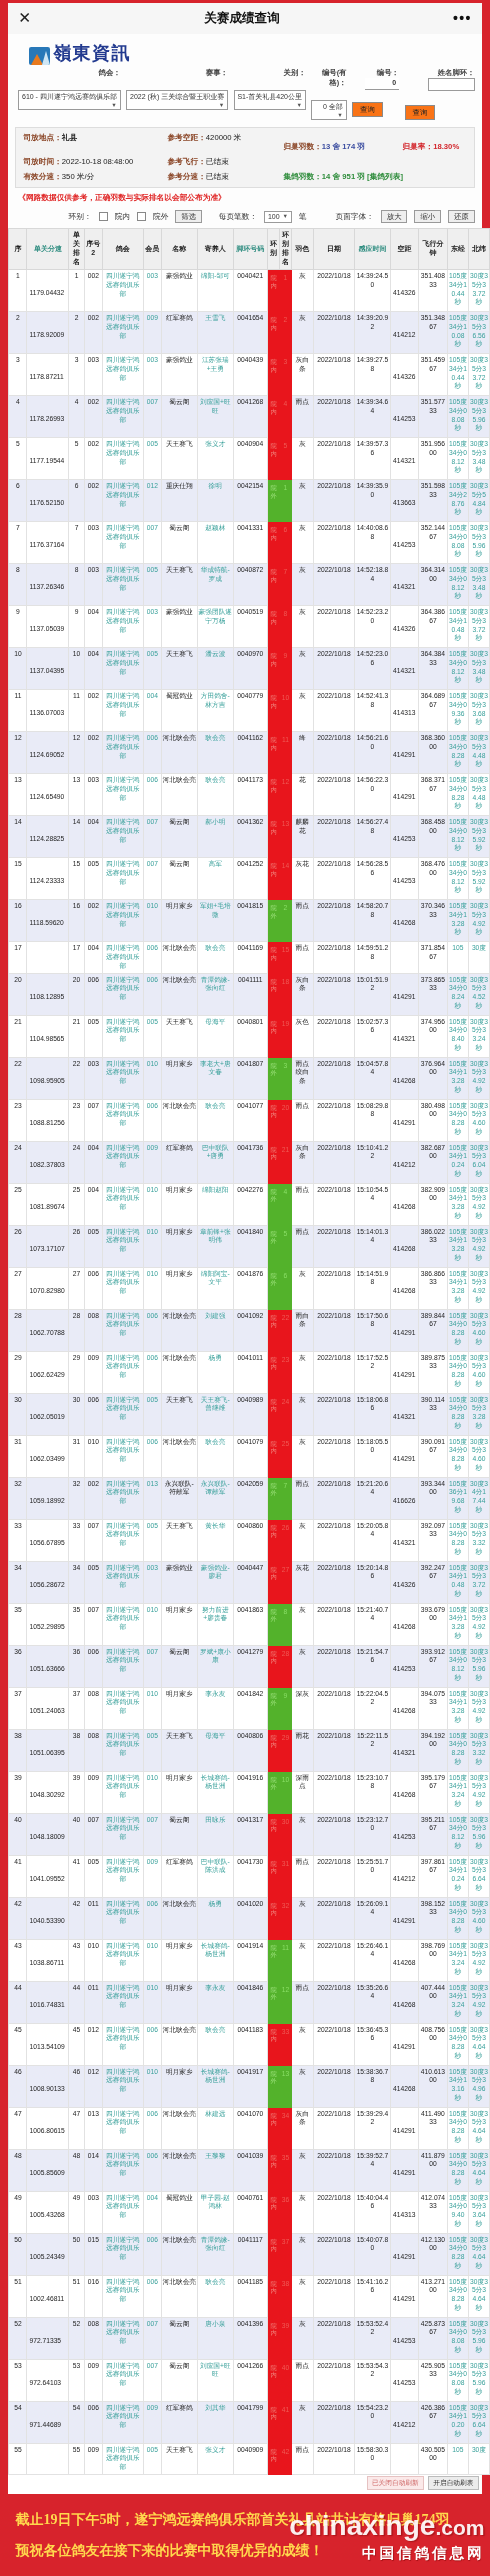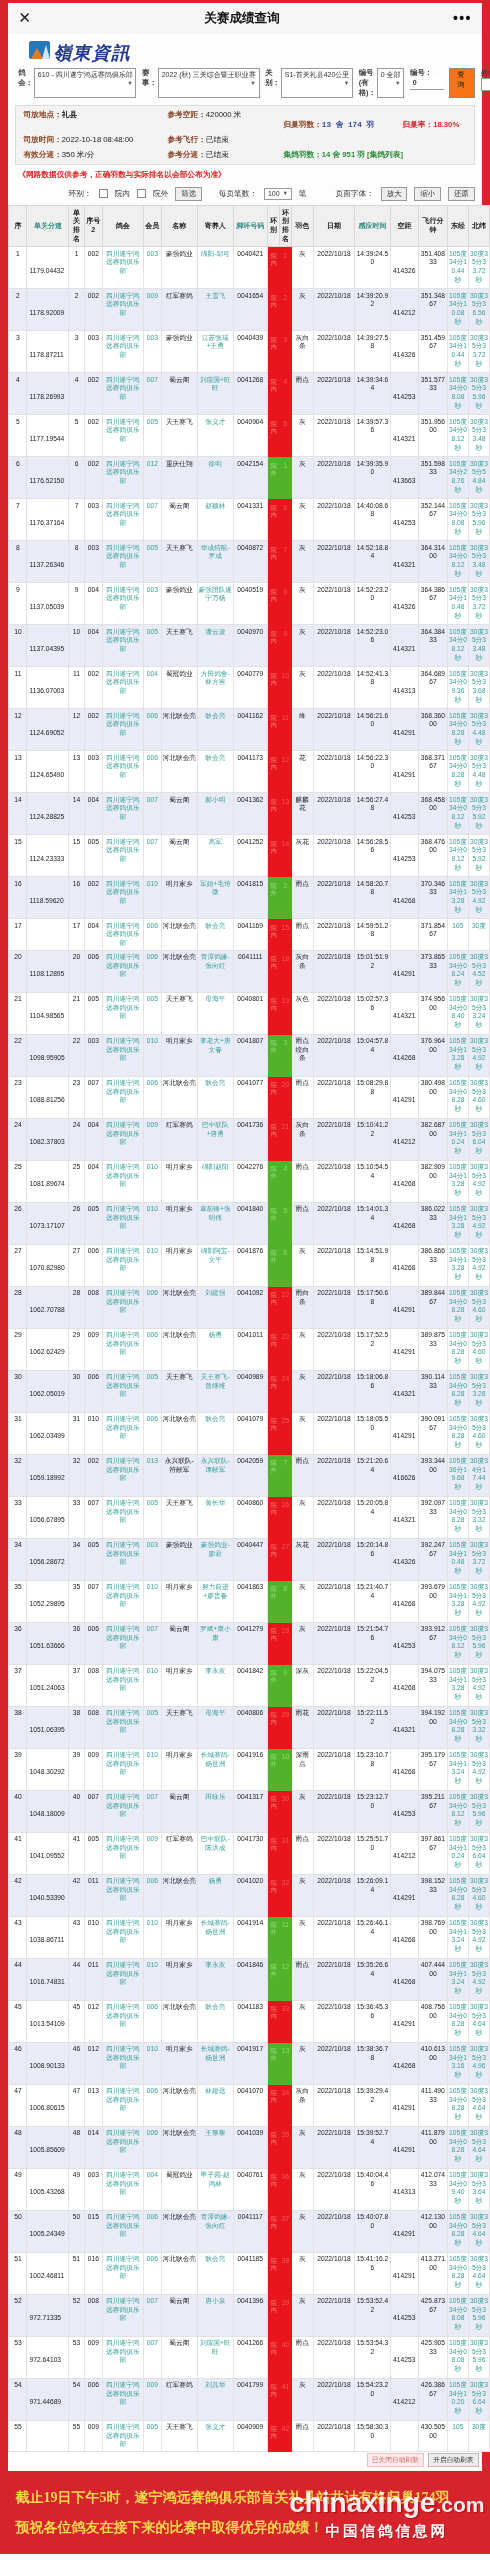--- a/index.html
+++ b/index.html
@@ -5,42 +5,42 @@
   html,body{margin:0;padding:0;}
   body{width:490px;background:#fff;font-family:"Liberation Sans",sans-serif;-webkit-font-smoothing:antialiased;}
   .frame{position:relative;width:490px;box-sizing:border-box;background:#d7232c;padding:2.8px 8.4px 0 8.4px;}
   
   .winbar{background:#f6f6f6;height:31px;display:flex;align-items:center;justify-content:space-between;padding:0 9.8px;box-sizing:border-box;}
   .winbar .close{font-size:15.4px;color:#222;font-weight:400;}
   .winbar .title{font-size:12.6px;font-weight:bold;color:#111;font-family:Liberation Mono, monospace;}
   .winbar .more{font-size:14px;color:#111;letter-spacing:1.4px;font-weight:bold;}
   
   .page{background:#fdfdfd;}
-  .logo-row{padding:7px 0 1.4px 21px;display:flex;align-items:flex-start;font-style:italic;}
+  .logo-row{padding:7px 0 1.4px 21px;display:flex;align-items:flex-end;}
   .logo-ico{width:21px;height:18px;position:relative;margin-right:2.8px;background:#2878b8;border-radius:2.1px;overflow:hidden;}
   .logo-ico:before{content:"";position:absolute;left:1.4px;bottom:0;border-left:6.3px solid transparent;border-right:6.3px solid transparent;border-bottom:11.2px solid #e87a1e;}
   .logo-ico:after{content:"";position:absolute;right:0.7px;bottom:0;border-left:4.9px solid transparent;border-right:4.9px solid transparent;border-bottom:14px solid #cfe6f4;}
   .logo-text{font-size:18px;font-weight:bold;color:#223a8f;font-family:"Liberation Serif",serif;letter-spacing:1.4px;}
   .nav-row{display:flex;justify-content:space-between;align-items:center;padding:4.2px 15.4px 4.2px 32px;}
   .nav-links{font-size:8.8px;font-weight:bold;color:#555;}
   .nav-links span{margin-right:2.8px;color:#2f7d72;cursor:pointer;}
   .login{font-size:8.8px;color:#2f8d80;font-weight:bold;}
   
   .form-row{display:flex;padding:1.4px 7px 5.6px 9.8px;gap:5.6px;font-size:7.4px;color:#333;}
-  .fgroup{display:flex;flex-direction:row;gap:1px;}
+  .fgroup{display:flex;flex-direction:column;gap:12px;text-align:right;}
   .fgroup label{font-weight:bold;color:#444;}
   .selbox{border:0.7px solid #9a9a9a;background:#fff;padding:1.4px 2.8px;font-size:7px;color:#333;white-space:nowrap;display:inline-block;}
   .selbox .car{float:right;margin-left:2.8px;color:#555;font-size:5.6px;}
   .inpbox{border:0.7px solid #9a9a9a;background:#fff;padding:1.4px 2.8px;font-size:7px;color:#333;min-width:49px;display:inline-block;min-height:9px;}
   .qbtn{border:0.7px solid #8a8a8a;background:#f97316;padding:1.4px 7px;font-size:7.4px;color:#222;width:max-content;}
   
   .info{background:#f3f3f3;border:0.7px solid #ddd;margin:1.4px 7px;padding:4.2px 7px;font-size:7.7px;display:grid;grid-template-columns:144px 116px 119px 1fr;row-gap:5px;}
   .ilabel{color:#8a4526;font-weight:bold;}
   .ival{color:#222;}
-  .blue{color:#3b4da0;font-weight:bold;font-family:Liberation Mono, monospace;}
+  .blue{color:#3b4da0;font-weight:bold;}
   .redv{color:#d3262c;font-weight:bold;}
   .greenv{color:#2f8d3c;font-weight:bold;}
   .warn{color:#e02727;font-size:7.7px;font-weight:bold;padding:4.2px 8.4px 1.4px 9.8px;}
   
   .ctrl-row{display:flex;justify-content:flex-end;align-items:center;gap:7px;padding:5.6px 7px 4.2px 0;font-size:7.7px;color:#333;}
   .ctrl-row .chk{width:7px;height:7px;border:0.7px solid #888;background:#fff;display:inline-block;vertical-align:-0.7px;}
   .sbtn{border:0.7px solid #999;background:#eee;padding:0.7px 4.9px;font-size:7.4px;color:#333;}
   
   table{border-collapse:collapse;table-layout:fixed;width:473px;background:#fff;font-size:6.7px;}
   th{background:#efefef;border:0.7px solid #d8d8d8;font-size:7px;color:#222;padding:2.8px 0.7px;font-weight:bold;word-break:break-all;line-height:1.25;}
@@ -61,21 +61,21 @@
   
   .refresh-row{display:flex;justify-content:flex-end;gap:4.2px;padding:1.4px 2.8px 4.2px 0;background:#fff;width:473px;box-sizing:border-box;}
   .rbtn1{background:#fbe9e9;color:#d06a6a;border:0.7px solid #e6c2c2;font-size:6.7px;padding:1.4px 4.2px;}
   .rbtn2{background:#ececec;color:#333;border:0.7px solid #bbb;font-size:6.7px;padding:1.4px 4.2px;}
   
   .banner{position:relative;background:#d7232c;height:83px;width:490px;margin-left:-8.4px;overflow:hidden;}
   .btext{position:absolute;left:15.4px;top:11.2px;color:#ffd84d;font-family:"Liberation Serif",serif;font-weight:bold;font-size:14px;line-height:2.2;}
   .wm{position:absolute;right:5.6px;top:15.4px;text-align:right;}
   .wm .big{font-size:28px;font-weight:bold;color:#fff;opacity:.92;font-family:"Liberation Sans",sans-serif;text-shadow:1.4px 1.4px 1.4px rgba(120,0,0,.5);}
   .wm .big .dotcom{font-size:21px;margin-top:24px;}
-  .wm .small{margin-top:2.8px;font-size:14.7px;color:#fff;font-weight:bold;letter-spacing:2.8px;text-shadow:0.7px 0.7px 0.7px rgba(120,0,0,.5);text-align:center;}
+  .wm .small{margin-top:2.8px;font-size:14.7px;color:#fff;font-weight:bold;letter-spacing:2.8px;text-shadow:0.7px 0.7px 0.7px rgba(120,0,0,.5);}
 </style>
 </head>
 <body>
 
 <div class="frame">
 
   <div class="winbar">
     <span class="close">✕</span>
     <span class="title">关赛成绩查询</span>
     <span class="more">•••</span>

